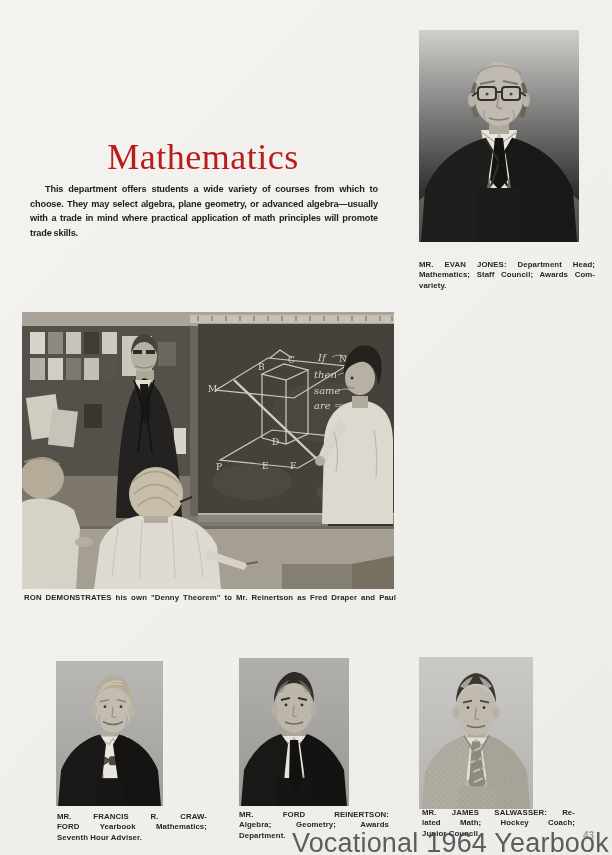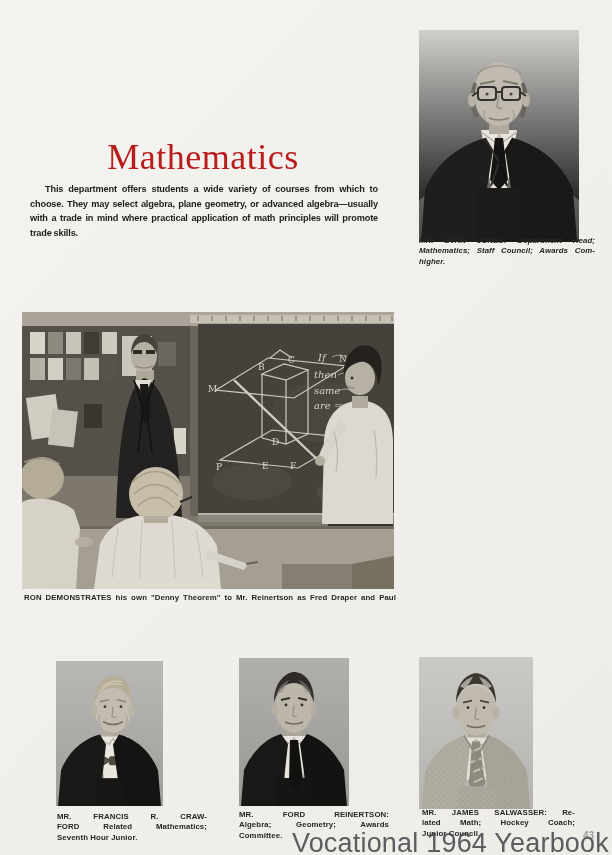--- a/index.html
+++ b/index.html
@@ -21,21 +21,21 @@
   }
   #intro p{margin:16px;text-align:justify;text-indent:15px;}
   .photo{display:block;}
   .photo svg{display:block;width:100%;height:100%;}
   .cap{
     font-weight:bold;color:#272727;font-size:7.8px;line-height:10.4px;
     letter-spacing:.1px;
   }
   .cap .jl{text-align:justify;text-align-last:justify;}
   .cap .jl.last{text-align-last:left;}
-  #cap-jones{left:419px;top:236px;width:176px;font-style:italic;}
+  #cap-jones{left:419px;top:260px;width:176px;}
   #cap-classroom{left:24px;top:593px;width:372px;}
   #cap-staff-0{left:57px;top:812px;width:150px;}
   #cap-staff-1{left:239px;top:810px;width:150px;}
   #cap-staff-2{left:422px;top:808px;width:153px;}
   #photo-jones{left:419px;top:30px;width:160px;height:212px;}
   #photo-classroom{left:22px;top:312px;width:372px;height:277px;}
   #photo-staff-0{left:56px;top:661px;width:107px;height:145px;}
   #photo-staff-1{left:239px;top:658px;width:110px;height:148px;}
   #photo-staff-2{left:419px;top:657px;width:114px;height:152px;}
   #page-number{
@@ -93,21 +93,21 @@
       <path d="M77,62 L83,62 M59,62 L53,66 M101,62 L107,66" stroke="#33312e" stroke-width="2" fill="none"></path>
     </g>
     <path d="M80,64 L78,77 L83,79" stroke="#958f83" stroke-width="1.4" fill="none"></path>
     <path d="M70,88 Q80,92 90,88" stroke="#847e73" stroke-width="1.6" fill="none"></path>
     <path d="M66,80 Q63,86 67,91 M94,80 Q97,86 93,91" stroke="#a49e92" stroke-width="1.2" fill="none"></path>
   </svg>
 </div>
 <div id="cap-jones" class="abs cap">
   <div class="jl">MR. EVAN JONES: Department Head;</div>
   <div class="jl">Mathematics; Staff Council; Awards Com-</div>
-  <div class="jl last">higher.</div>
+  <div class="jl last">variety.</div>
 </div>
 
 <div id="photo-classroom" class="abs photo">
   <svg viewBox="0 0 372 277" preserveAspectRatio="none">
     <rect width="372" height="277" fill="#7d776d"></rect>
     <rect x="0" y="0" width="372" height="14" fill="#a9a399"></rect>
 
     <rect x="168" y="3" width="204" height="8" fill="#c6c0b5"></rect>
     <path d="M176 4 v5 M190 4 v5 M204 4 v5 M218 4 v5 M232 4 v5 M246 4 v5 M260 4 v5 M274 4 v5 M288 4 v5 M302 4 v5 M316 4 v5 M330 4 v5 M344 4 v5 M358 4 v5 M370 4 v5" stroke="#6e6960" stroke-width="1"></path>
 
@@ -264,22 +264,22 @@
     <path d="M44,41 L53,39 M61,39 L70,41" stroke="#8a8478" stroke-width="1.6" fill="none"></path>
     <circle cx="49" cy="46" r="1.4" fill="#3c3935"></circle>
       <circle cx="65" cy="46" r="1.4" fill="#3c3935"></circle>
     <path d="M57,46 L56,56 L60,57" stroke="#978f82" stroke-width="1.2" fill="none"></path>
     <path d="M47,61 Q57,67 67,61" stroke="#6f6a60" stroke-width="1.6" fill="none"></path>
     <path d="M44,54 Q41,60 45,65 M70,54 Q73,60 69,65" stroke="#a49c8e" stroke-width="1" fill="none"></path>
   </svg>
 </div>
 <div id="cap-staff-0" class="abs cap">
   <div class="jl">MR. FRANCIS R. CRAW-</div>
-  <div class="jl">FORD Related Mathematics;</div>
-  <div class="jl last">Seventh Hour Junior.</div>
+  <div class="jl">FORD Yearbook Mathematics;</div>
+  <div class="jl last">Seventh Hour Adviser.</div>
 </div>
 
 <div id="photo-staff-1" class="abs photo">
   <svg viewBox="0 0 110 148" preserveAspectRatio="none">
     <defs>
         <linearGradient id="gr" x1="0" y1="0" x2="0" y2="1">
           <stop offset="0" stop-color="#b1afab"></stop>
           <stop offset="1" stop-color="#9a9894"></stop>
         </linearGradient>
       </defs>
@@ -300,21 +300,21 @@
     <path d="M42,42 L51,40 M59,40 L68,42" stroke="#35322c" stroke-width="2" fill="none"></path>
     <circle cx="47" cy="47" r="1.4" fill="#33302b"></circle>
       <circle cx="63" cy="47" r="1.4" fill="#33302b"></circle>
     <path d="M55,47 L54,58 L58,59" stroke="#948d80" stroke-width="1.2" fill="none"></path>
     <path d="M46,64 Q55,68 64,64" stroke="#6f6a60" stroke-width="1.5" fill="none"></path>
   </svg>
 </div>
 <div id="cap-staff-1" class="abs cap">
   <div class="jl">MR. FORD REINERTSON:</div>
   <div class="jl">Algebra; Geometry; Awards</div>
-  <div class="jl last">Committee.</div>
+  <div class="jl last">Department.</div>
 </div>
 
 <div id="photo-staff-2" class="abs photo">
   <svg viewBox="0 0 114 153" preserveAspectRatio="none">
     <defs>
       <linearGradient id="gs" x1="0" y1="0" x2="0" y2="1">
           <stop offset="0" stop-color="#cbc9c5"></stop>
           <stop offset="1" stop-color="#b5b3af"></stop>
         </linearGradient>
       <pattern id="twpat" width="6" height="6" patternUnits="userSpaceOnUse">

